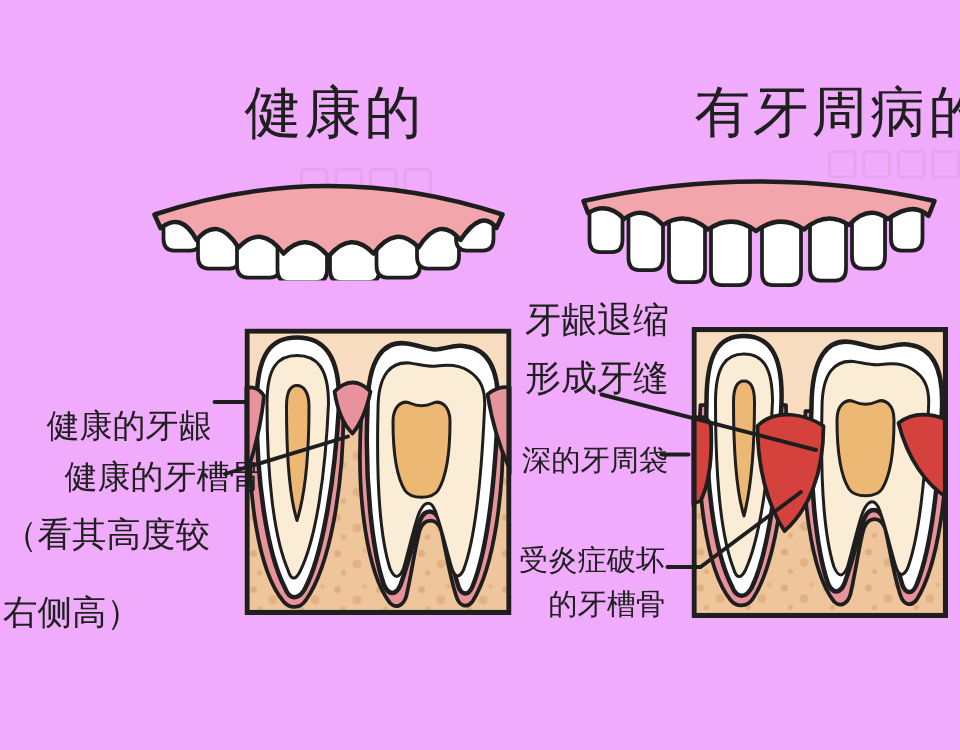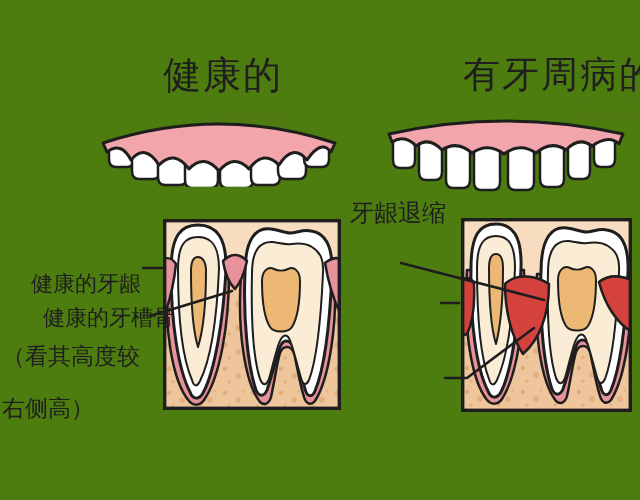--- a/index.html
+++ b/index.html
@@ -1,17 +1,17 @@
 <!DOCTYPE html>
 <html style="--ink: #1f1f1f; --outline: #1e1e1e; --gum-pink: #f2a6ab; --ligament-pink: #e8939b; --enamel-white: #ffffff; --dentin-cream: #fbecd6; --pulp-orange: #ecb874; --tissue-light: #f7dcc0; --bone-tan: #efc69c; --bone-speckle: #d39a66; --inflamed-red: #d5413c;"><head>
 <meta charset="utf-8">
 <style>
   html,body{margin:0;padding:0;background:#ffffff;}
   .canvas{
-    position:relative;width:640px;height:500px;background:#4d7c0f;overflow:hidden;
+    position:relative;width:640px;height:500px;background:#f0abfc;overflow:hidden;
     font-family:"DejaVu Sans","Liberation Sans",sans-serif;color:var(--ink);
   }
   .abs{position:absolute;}
   .title{font-size:38px;letter-spacing:2px;font-weight:400;white-space:nowrap;color:var(--ink);}
   .lbl{font-weight:400;white-space:nowrap;color:var(--ink);text-align:right;}
   svg{display:block;}
   
   .ol{stroke:var(--outline);stroke-linejoin:round;stroke-linecap:round;}
   .f-gum{fill:var(--gum-pink);}
   .f-lig{fill:var(--ligament-pink);}
@@ -136,20 +136,26 @@
     <rect class="border-rect" x="1.7" y="1.7" width="167.6" height="190.6"></rect>
   </svg>
 
   <div class="abs lbl" style="left:0px;top:257px;width:141px;font-size:22px;text-align:right;margin-top:12px;">健康的牙龈</div>
   <div class="abs lbl" style="left:15px;top:303px;font-size:22px;margin-left:28px;">健康的牙槽骨</div>
   <div class="abs lbl" style="left:2px;top:341px;font-size:23px;">（看其高度较</div>
   <div class="abs lbl" style="left:2px;top:373px;font-size:23px;margin-top:20px;">右侧高）</div>
 
   <div class="abs lbl" style="left:350px;top:194px;font-size:24px;line-height:39px;">
     <div>牙龈退缩</div>
+    <div>形成牙缝</div>
+  </div>
+  <div class="abs lbl" style="left:348px;top:293px;font-size:19.5px;">深的牙周袋</div>
+  <div class="abs lbl" style="left:346px;top:359px;font-size:19.5px;line-height:29px;">
+    <div>受炎症破坏</div>
+    <div>的牙槽骨</div>
   </div>
 
   <svg class="abs" style="left:0;top:0;pointer-events:none;" width="640" height="500" viewBox="0 0 640 500">
     <path class="ptr" d="M143,268 L164,268"></path>
     <path class="ptr" d="M150,316 L232,291"></path>
     <path class="ptr" d="M401,263 L544,300"></path>
     <path class="ptr" d="M441,303 L459,303"></path>
     <path class="ptr" d="M445,378 L467,378 L534,328"></path>
   </svg>
 

